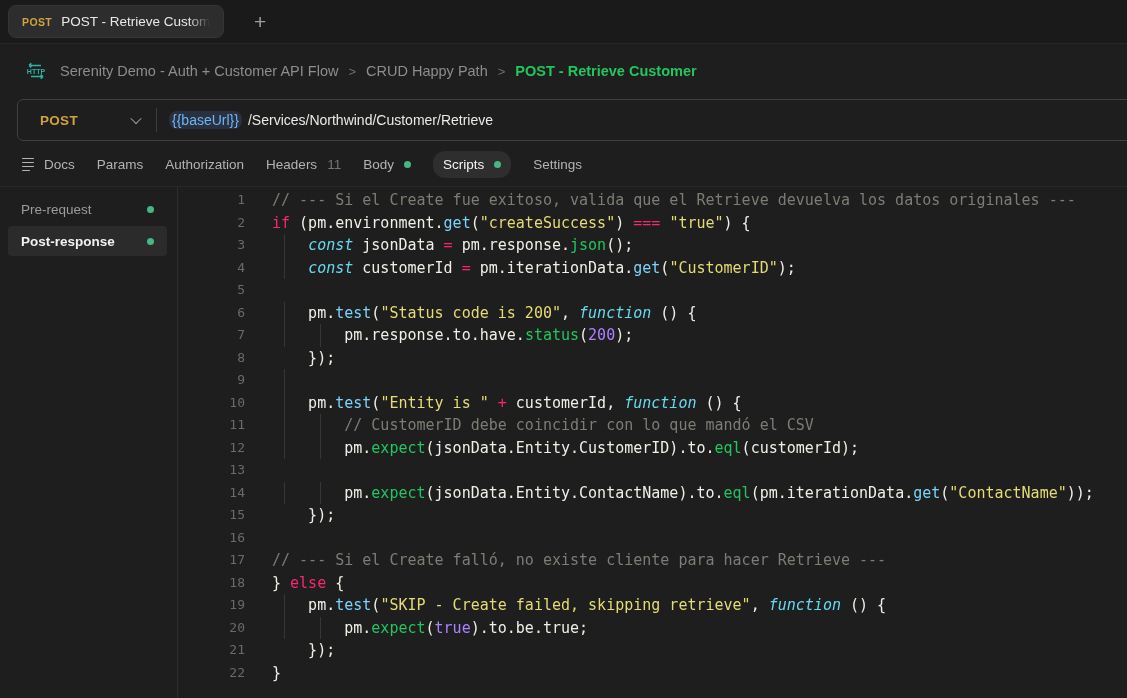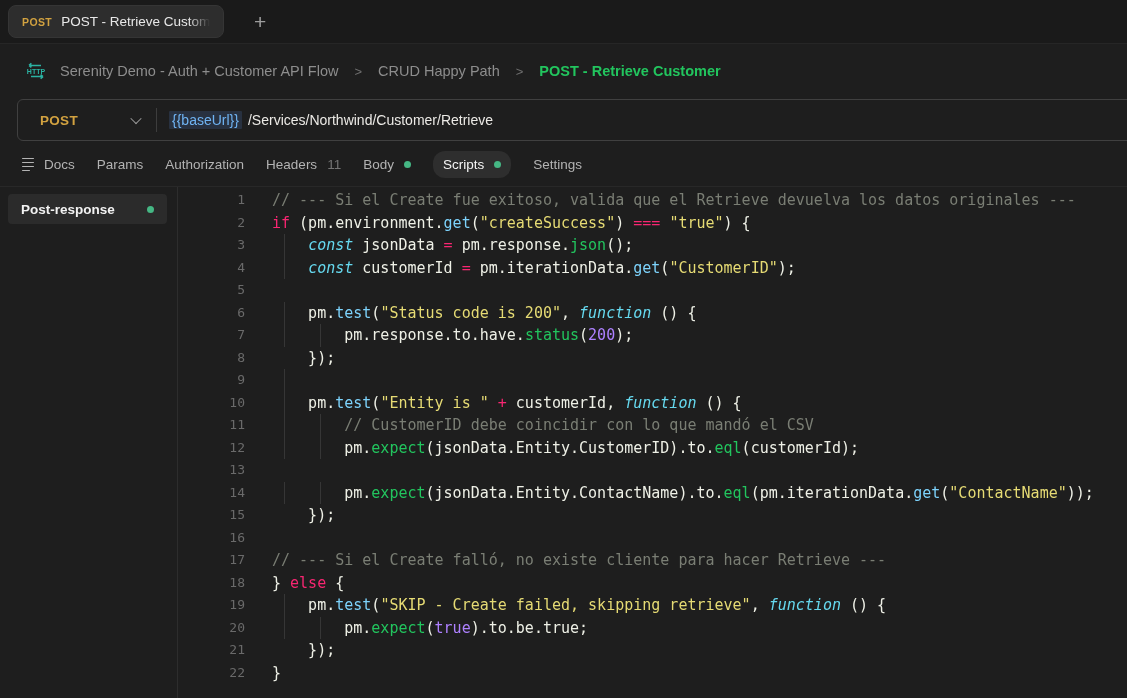--- a/index.html
+++ b/index.html
@@ -17,37 +17,37 @@
   .tab-title{color:#e8e8e8;font-size:13.5px;white-space:nowrap;overflow:hidden;
              max-width:156px;position:relative;}
   .tab-title::after{content:"";position:absolute;right:0;top:0;bottom:0;width:22px;
              background:linear-gradient(to right,rgba(45,45,45,0),#2d2d2d);}
   .new-tab-btn{margin-left:21px;width:30px;height:30px;display:flex;align-items:center;
              justify-content:center;color:#9d9d9d;font-size:21px;font-weight:300;border-radius:6px;}
 
   
   .breadcrumb-row{height:53px;display:flex;align-items:center;padding-left:24px;gap:12px;}
   .http-icon{flex:none;display:flex;align-items:center;}
-  .breadcrumb{display:flex;align-items:flex-end;gap:16px;font-size:14.5px;}
+  .breadcrumb{display:flex;align-items:flex-end;gap:10px;font-size:14.5px;}
   .crumb{color:#8d8d8d;white-space:nowrap;}
   .crumb.current{color:#22c55e;font-weight:700;}
   .crumb-sep{color:#6f6f6f;font-size:13px;}
 
   
   .request-row{height:46px;display:flex;align-items:center;overflow:hidden;}
   .request-bar{margin-left:17px;width:1125px;height:42px;border:1px solid #404040;
                border-radius:6px;display:flex;align-items:center;background:#1e1e1e;flex:none;}
   .method-select{width:138px;display:flex;align-items:center;justify-content:space-between;
                padding:0 16px 0 22px;cursor:pointer;}
   .method-label{color:var(--method-post);font-weight:700;font-size:13.5px;letter-spacing:.3px;}
   .chevron-down{width:8px;height:8px;border-right:1.5px solid #9a9a9a;border-bottom:1.5px solid #9a9a9a;
                transform:rotate(45deg) translate(-1px,-1px);}
   .divider-v{width:1px;height:24px;background:#3d3d3d;}
   .url-input{display:flex;align-items:center;padding-left:12px;font-size:14px;color:#eceae6;}
-  .var-chip{color:var(--variable-blue);background:rgba(96,150,243,0.16);border-radius:1px;
+  .var-chip{color:var(--variable-blue);background:rgba(96,150,243,0.16);border-radius:8px;
             padding:1px 3px;margin-right:6px;}
 
   
   .req-tabs-row{height:44px;border-bottom:1px solid #282828;display:flex;align-items:center;
                 gap:22px;padding-left:22px;font-size:13.5px;}
   .req-tab-item{display:flex;align-items:center;gap:10px;color:#b3b3b3;cursor:pointer;white-space:nowrap;}
   .req-tab-item.active{background:#2e2e2e;border-radius:12px;padding:6px 10px;color:#f5f5f5;}
   .tab-count{color:#757575;}
   .dot{width:7px;height:7px;border-radius:50%;background:var(--dot-green);flex:none;}
   .docs-icon{display:flex;flex-direction:column;gap:2.5px;margin-right:0px;}
@@ -149,20 +149,24 @@
       <span class="tab-label">Scripts</span>
       <span class="dot"></span>
     </div>
     <div class="req-tab-item">
       <span class="tab-label">Settings</span>
     </div>
   </div>
 
 <div class="script-area">
   <div class="script-sidebar">
+      <div class="side-item">
+        <span class="side-label">Pre-request</span>
+        <span class="dot"></span>
+      </div>
       <div class="side-item active">
         <span class="side-label">Post-response</span>
         <span class="dot"></span>
       </div>
     </div>
   <div class="editor">
     <div>
         <div class="code-line"><span class="ln">1</span><span class="code"><span class="t-cm">// --- Si el Create fue exitoso, valida que el Retrieve devuelva los datos originales ---</span></span></div>
         <div class="code-line"><span class="ln">2</span><span class="code"><span class="t-kw">if</span><span class="t-pl"> (pm.environment.</span><span class="t-tl">get</span><span class="t-pl">(</span><span class="t-st">"createSuccess"</span><span class="t-pl">) </span><span class="t-kw">===</span><span class="t-pl"> </span><span class="t-st">"true"</span><span class="t-pl">) {</span></span></div>
         <div class="code-line"><span class="ln">3</span><span class="code"><span class="guide" style="left: calc(0ch + 12px);"></span><span class="t-pl">    </span><span class="t-cy">const</span><span class="t-pl"> jsonData </span><span class="t-kw">=</span><span class="t-pl"> pm.response.</span><span class="t-fn">json</span><span class="t-pl">();</span></span></div>

